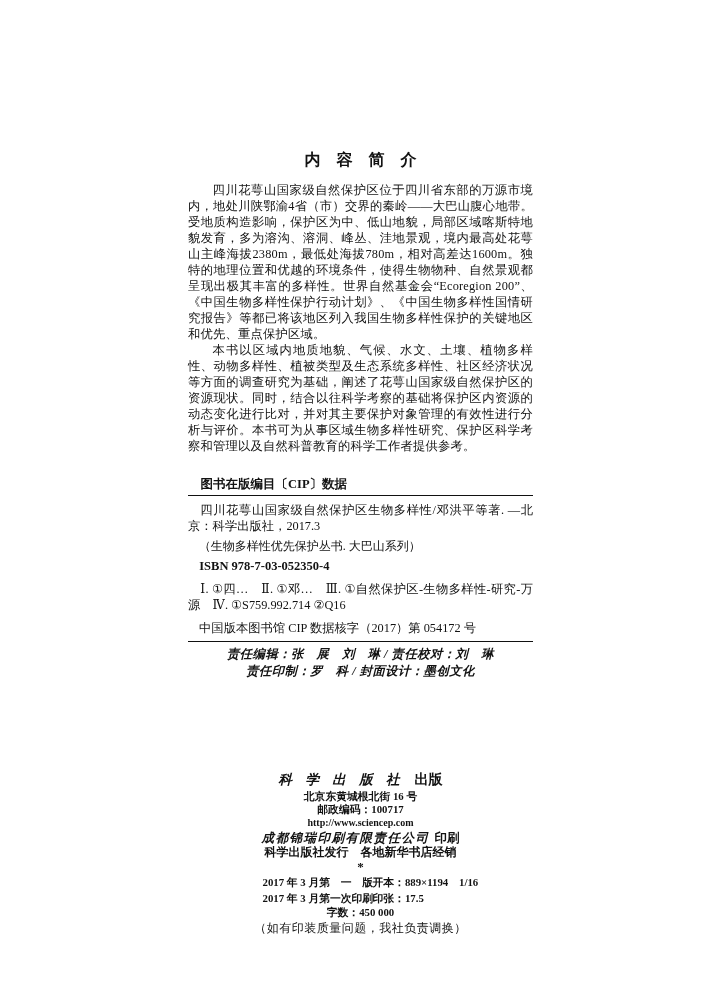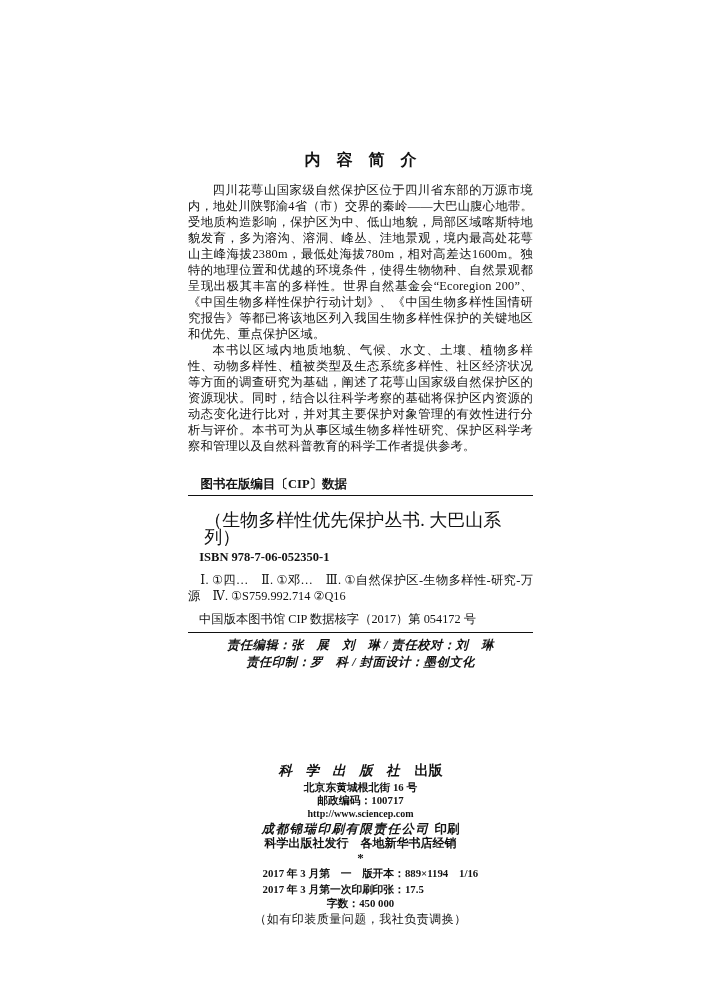--- a/index.html
+++ b/index.html
@@ -44,22 +44,22 @@
     margin-top: 3px;
   }
   .cip-entry {
     margin-top: 6px;
     font-size: 12.3px;
     line-height: 16px;
     text-indent: 1em;
     text-align: justify;
   }
   .cip-series {
-    margin-top: 16px;
-    font-size: 18px;
+    margin-top: 4px;
+    font-size: 12px;
     line-height: 17px;
     padding-left: 0.9em;
   }
   .cip-isbn {
     margin-top: 3px;
     font-size: 12.5px;
     font-weight: bold;
     line-height: 17px;
     padding-left: 0.9em;
     font-family: "Liberation Serif", "DejaVu Serif", serif;
@@ -147,22 +147,23 @@
 <div class="column">
 
   <h1 class="page-title">内　容　简　介</h1>
 
   <p class="body-para">四川花萼山国家级自然保护区位于四川省东部的万源市境内，地处川陕鄂渝4省（市）交界的秦岭——大巴山腹心地带。受地质构造影响，保护区为中、低山地貌，局部区域喀斯特地貌发育，多为溶沟、溶洞、峰丛、洼地景观，境内最高处花萼山主峰海拔2380m，最低处海拔780m，相对高差达1600m。独特的地理位置和优越的环境条件，使得生物物种、自然景观都呈现出极其丰富的多样性。世界自然基金会“Ecoregion 200”、《中国生物多样性保护行动计划》、《中国生物多样性国情研究报告》等都已将该地区列入我国生物多样性保护的关键地区和优先、重点保护区域。</p>
   <p class="body-para">本书以区域内地质地貌、气候、水文、土壤、植物多样性、动物多样性、植被类型及生态系统多样性、社区经济状况等方面的调查研究为基础，阐述了花萼山国家级自然保护区的资源现状。同时，结合以往科学考察的基础将保护区内资源的动态变化进行比对，并对其主要保护对象管理的有效性进行分析与评价。本书可为从事区域生物多样性研究、保护区科学考察和管理以及自然科普教育的科学工作者提供参考。</p>
 
   <div class="cip-block">
     <div class="cip-header">图书在版编目〔CIP〕数据</div>
     <hr class="rule">
+    <p class="cip-entry">四川花萼山国家级自然保护区生物多样性/邓洪平等著. —北京：科学出版社，2017.3</p>
     <p class="cip-series">（生物多样性优先保护丛书. 大巴山系列）</p>
-    <p class="cip-isbn">ISBN 978-7-06-052350-1</p>
+    <p class="cip-isbn">ISBN 978-7-03-052350-4</p>
     <p class="cip-class">Ⅰ. ①四…　Ⅱ. ①邓…　Ⅲ. ①自然保护区-生物多样性-研究-万源　Ⅳ. ①S759.992.714 ②Q16</p>
     <p class="cip-registry">中国版本图书馆 CIP 数据核字（2017）第 054172 号</p>
     <hr class="rule2">
   </div>
 
   <div class="credits">
     <p>责任编辑：张　展　刘　琳 / 责任校对：刘　琳</p>
     <p>责任印制：罗　科 / 封面设计：墨创文化</p>
   </div>
 

